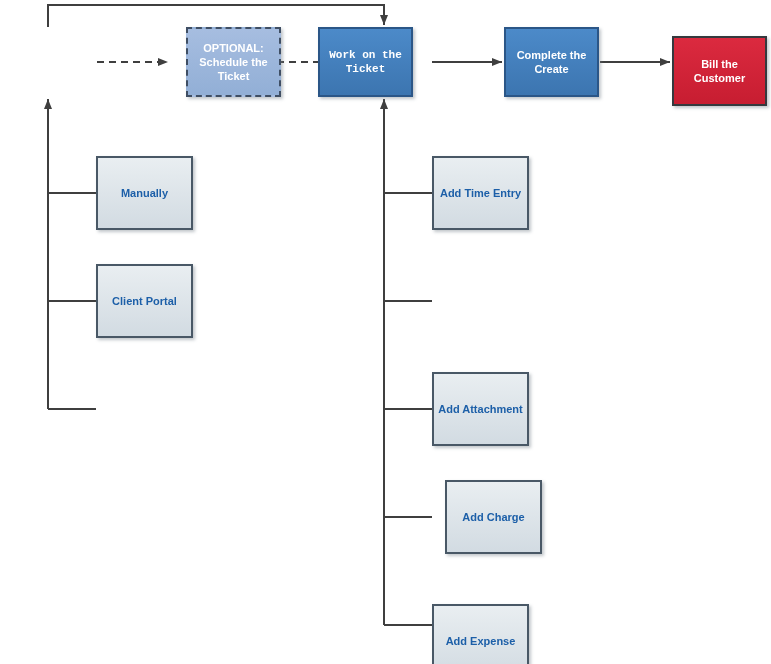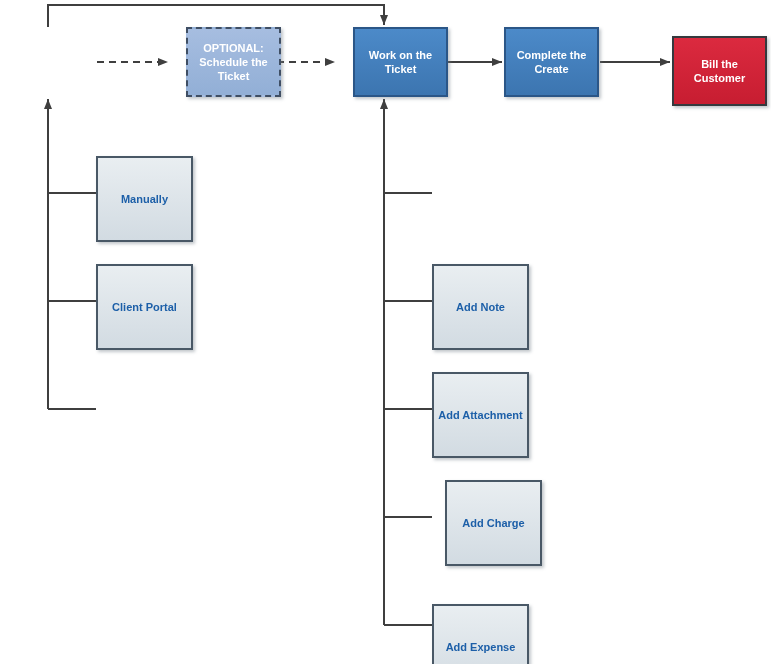--- a/index.html
+++ b/index.html
@@ -58,21 +58,21 @@
   }
   .node.danger {
     width: 95px;
     height: 70px;
     color: #ffffff;
     background: linear-gradient(to bottom, var(--red-box, #DB2A3F), var(--red-box-dark, #C71D31));
     border: 2px solid var(--red-border, #35393E);
   }
   .node.task {
     width: 97px;
-    height: 86px;
+    height: 74px;
     color: var(--task-text, #1C5FA8);
     background: linear-gradient(to bottom, var(--task-box-top, #E9EEF1), var(--task-box-bottom, #D2DBE2));
     border: 2px solid var(--task-border, #495866);
     padding: 2px;
   }
 </style>
 </head>
 <body>
 
 <div class="canvas">
@@ -103,33 +103,33 @@
     <line class="conn" x1="384" y1="193" x2="432" y2="193"></line>
     <line class="conn" x1="384" y1="301" x2="432" y2="301"></line>
     <line class="conn" x1="384" y1="409" x2="432" y2="409"></line>
     <line class="conn" x1="384" y1="517" x2="432" y2="517"></line>
     <line class="conn" x1="384" y1="625" x2="432" y2="625"></line>
   </svg>
 
 
   <div class="node optional" style="left:170px; top:27px;margin-left:16px;">OPTIONAL: Schedule the Ticket</div>
 
-  <div class="node primary" style="left:353px; top:27px;">Work on the Ticket</div>
+  <div class="node primary" style="left:318px; top:27px;font-family:Liberation Mono, monospace;">Work on the Ticket</div>
 
   <div class="node primary" style="left:504px; top:27px;">Complete the Create</div>
 
   <div class="node danger" style="left:672px; top:36px;">Bill the Customer</div>
 
   <div class="node task" style="left:96px; top:156px;">Manually</div>
 
   <div class="node task" style="left:96px; top:264px;">Client Portal</div>
 
 
+  <div class="node task" style="left:432px; top:156px;">Add Time Entry</div>
 
-  <div class="node task" style="left:432px; top:264px;">Add Note</div>
 
   <div class="node task" style="left:432px; top:372px;text-align:right;">Add Attachment</div>
 
   <div class="node task" style="left:432px; top:480px;margin-left:13px;">Add Charge</div>
 
   <div class="node task" style="left:432px; top:604px;">Add Expense</div>
 
 </div>
 
 </body></html>

